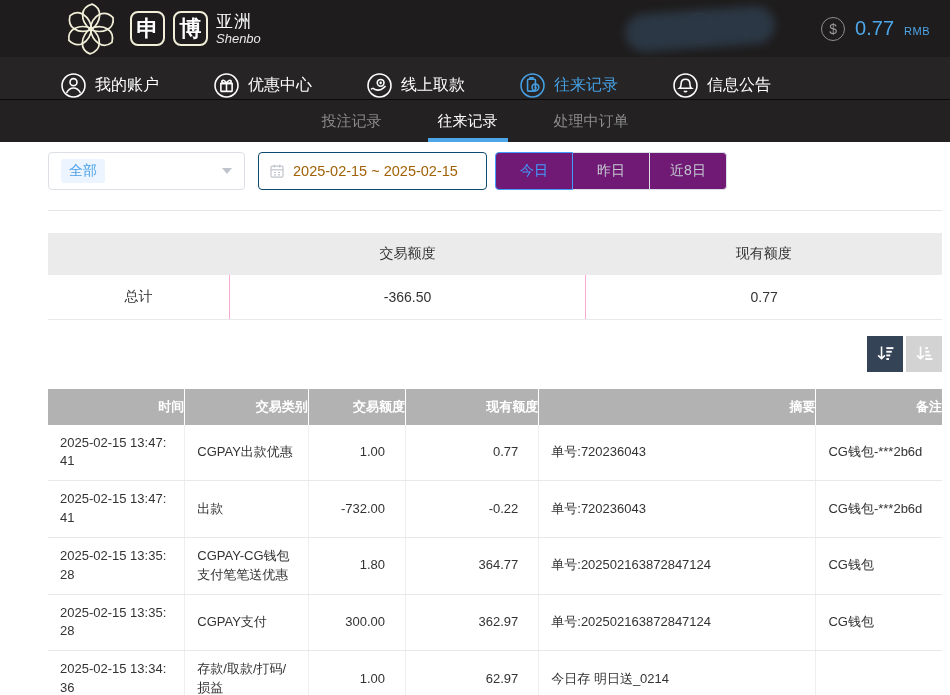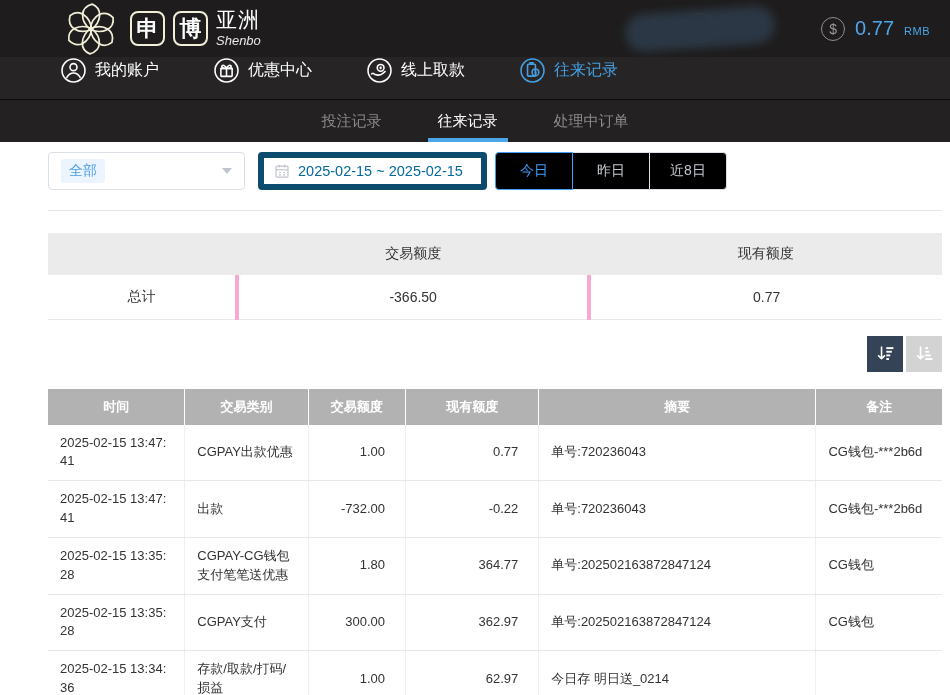--- a/index.html
+++ b/index.html
@@ -8,35 +8,35 @@
 
   
   .top-header { height:57px; background:#1e1c1c; display:flex; align-items:center;
     padding:0 18px 0 62px; position:relative; }
   .logo { display:flex; align-items:center; gap:8px; }
   .logo-flower { margin-right:2px; }
   .logo-box { width:35px; height:35px; border:2px solid #f2efd9; border-radius:8px;
     color:#fff; font-size:22px; font-weight:bold; display:flex; align-items:center;
     justify-content:center; }
   .logo-region { color:#fff; line-height:1; }
-  .logo-region .cn { font-size:21px; letter-spacing:1px;font-family:Liberation Mono, monospace; }
+  .logo-region .cn { font-size:17px; letter-spacing:1px; }
   .logo-region .en { font-size:13px; color:#e8e8e8; margin-top:2px;font-style:italic; }
   .header-right { position:absolute; right:20px; top:0; height:57px; display:flex;
     align-items:center; gap:10px; }
   .redacted-blob { width:150px; height:38px; background:#2c3947; border-radius:22px;
     filter:blur(5px); transform:rotate(-4deg); margin-right:36px; opacity:.95; }
   .avatar-ring { position:absolute; right:236px; top:13px; width:30px; height:30px;
     border:1px solid #5a5a5a; border-radius:50%; opacity:.5; }
   .dollar-circle { width:24px; height:24px; border:1.5px solid #8f8f8f; border-radius:50%;
     color:#9a9a9a; font-size:14px; display:flex; align-items:center; justify-content:center; }
   .balance-amount { color:#4da6e8; font-size:20px; }
   .balance-currency { color:#4da6e8; font-size:11px; letter-spacing:.5px; margin-top:5px; }
 
   
-  .main-nav { height:43px; background:#262424; display:flex; align-items:flex-start;
+  .main-nav { height:43px; background:#262424; display:flex; align-items:flex-end;
     padding-left:60px; gap:54px; border-bottom:1px solid #0a0a0a; }
   .nav-item { display:flex; align-items:center; gap:8px; color:#fff; font-size:16px;
     cursor:pointer; white-space:nowrap; }
   .nav-item svg { display:block; }
   .nav-item.active { color:#459fe2; }
 
   
   .subtab-bar { height:42px; background:#232121; display:flex; justify-content:center;
     align-items:stretch; gap:48px; }
   .subtab { color:#8a8a8a; font-size:15px; display:flex; align-items:center;
@@ -51,57 +51,57 @@
 
   .filter-row { display:flex; align-items:center; height:38px; }
   .select-box { width:197px; height:38px; border:1px solid #dcdfe6; border-radius:4px;
     background:#fff; display:flex; align-items:center; padding:0 12px; position:relative;
     cursor:pointer; }
   .select-chip { background:#ecf5ff; color:#4a9fe8; font-size:14px; padding:3px 8px;
     border-radius:3px; }
   .select-caret { position:absolute; right:12px; width:0; height:0;
     border-left:5px solid transparent; border-right:5px solid transparent;
     border-top:6px solid #c0c4cc; }
-  .date-box { width:229px; height:38px; border:6px solid #0c4a6e; border-radius:4px;
+  .date-box { width:229px; height:38px; border:1px solid #0c4a6e; border-radius:4px;
     margin-left:13px; display:flex; align-items:center; gap:8px; padding:0 10px;
-    color:#0369a1; font-size:14.5px; cursor:text; }
+    color:#a16207; font-size:14.5px; cursor:text; }
   .btn-group { display:flex; margin-left:8px; }
-  .quick-btn { width:78px; height:38px; background:#000000; border:1px solid #dcdfe6;
+  .quick-btn { width:78px; height:38px; background:#701a75; border:1px solid #dcdfe6;
     color:#c3c8cf; font-size:14px; cursor:pointer; margin-left:-1px;
     font-family:inherit; }
   .quick-btn:first-child { border-radius:4px 0 0 4px; margin-left:0; }
   .quick-btn:last-child { border-radius:0 4px 4px 0; }
   .quick-btn.active { border:1px solid #409eff; color:#409eff; position:relative; z-index:1; }
   .search-btn { width:82px; height:38px; margin-left:12px; background:#57ade9;
     border:none; border-radius:4px; color:#fff; font-size:15px; cursor:pointer;
     font-family:inherit; }
 
   .divider { border-top:1px solid #e6e6e6; margin-top:20px; }
 
   
   .summary-table { width:894px; margin-top:22px; border-collapse:collapse;
     font-size:14px; color:#333; }
   .summary-table th { background:#ebebeb; height:42px; font-weight:normal;
     text-align:center; }
   .summary-table td { height:44px; text-align:center; background:#fff;
     border-bottom:1px solid #e8e8e8; }
-  .summary-table td:not(:last-child) { border-right:4px solid #f9a8d4; }
+  .summary-table td:not(:last-child) { border-right:1px solid #f9a8d4; }
 
   
   .sort-row { width:894px; margin-top:16px; display:flex; justify-content:flex-end; gap:3px; }
   .sort-btn { width:36px; height:36px; border:none; display:flex; align-items:center;
     justify-content:center; cursor:pointer; }
   .sort-btn.desc { background:#344356; }
   .sort-btn.asc  { background:#d3d3d3; }
 
   
   .data-table { width:894px; margin-top:17px; border-collapse:collapse; font-size:13px;
     color:#333; table-layout:fixed; }
   .data-table th { background:#b2b2b2; color:#fff; height:36px; font-size:13px;
-    font-weight:bold; text-align:center; }
+    font-weight:bold; text-align:right; }
   .data-table th:not(:last-child) { border-right:1px solid #fff; }
   .data-table td { padding:9px 12px; border-bottom:1px solid #e8e8e8; background:#fff;
     line-height:1.45; vertical-align:middle; word-break:break-all; }
   .data-table td:not(:last-child) { border-right:1px solid #efefef; }
   .data-table td:nth-child(3), .data-table td:nth-child(4) { text-align:right;
     padding-right:20px; }
 </style>
 </head>
 <body>
 
@@ -172,20 +172,30 @@
     <span>
       <svg width="27" height="27" viewBox="0 0 24 24" fill="none" stroke="currentColor" stroke-width="1.4">
         <circle cx="12" cy="12" r="10.2"></circle>
           <rect x="7.6" y="6.4" width="7" height="10.6" rx=".8"></rect>
         <path d="M9.8 6.4V5.2h2.6v1.2"></path>
           <circle cx="14.6" cy="13.6" r="3"></circle>
         <path d="M14.6 12.2v1.5l1.1.8"></path>
       </svg>
       </span>
     <span>往来记录</span>
+  </div>
+  <div class="nav-item">
+    <span>
+      <svg width="27" height="27" viewBox="0 0 24 24" fill="none" stroke="currentColor" stroke-width="1.4">
+        <circle cx="12" cy="12" r="10.2"></circle>
+        <path d="M12 6.4c-2.4 0-3.9 1.8-3.9 4.1 0 3-1.3 3.9-1.3 3.9h10.4s-1.3-.9-1.3-3.9c0-2.3-1.5-4.1-3.9-4.1z"></path>
+        <path d="M10.8 16.6a1.25 1.25 0 0 0 2.4 0"></path>
+      </svg>
+      </span>
+    <span>信息公告</span>
   </div>
 </div>
 
 <div class="subtab-bar">
   <div class="subtab">投注记录</div>
   <div class="subtab active">往来记录</div>
   <div class="subtab">处理中订单</div>
 </div>
 
 <div class="content">

